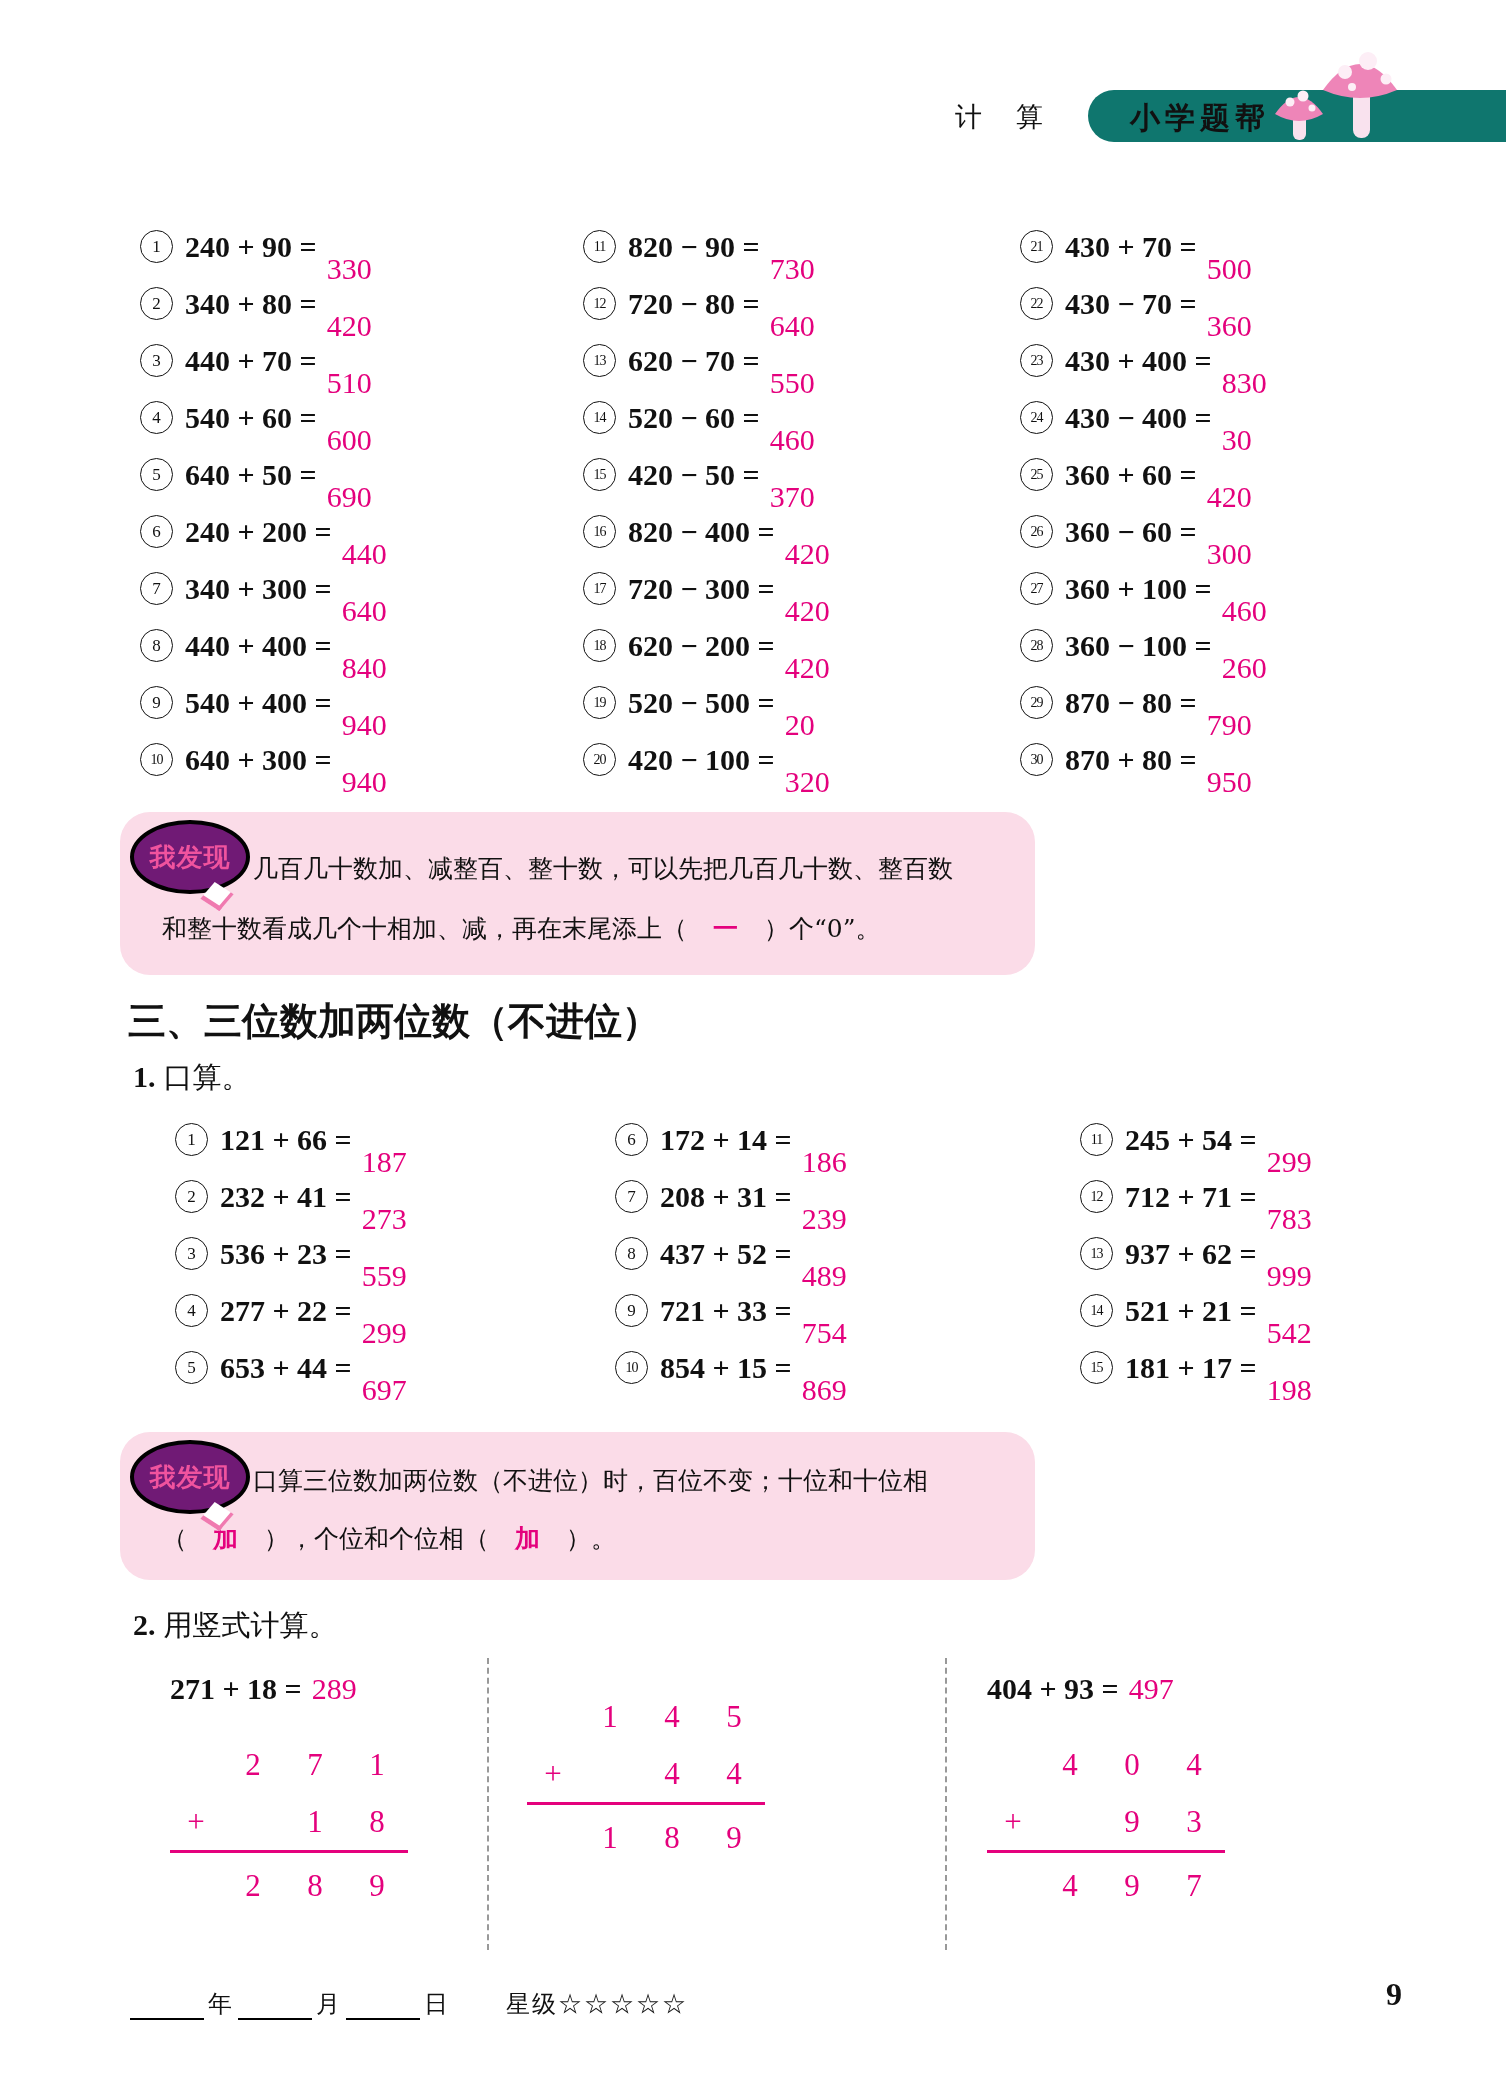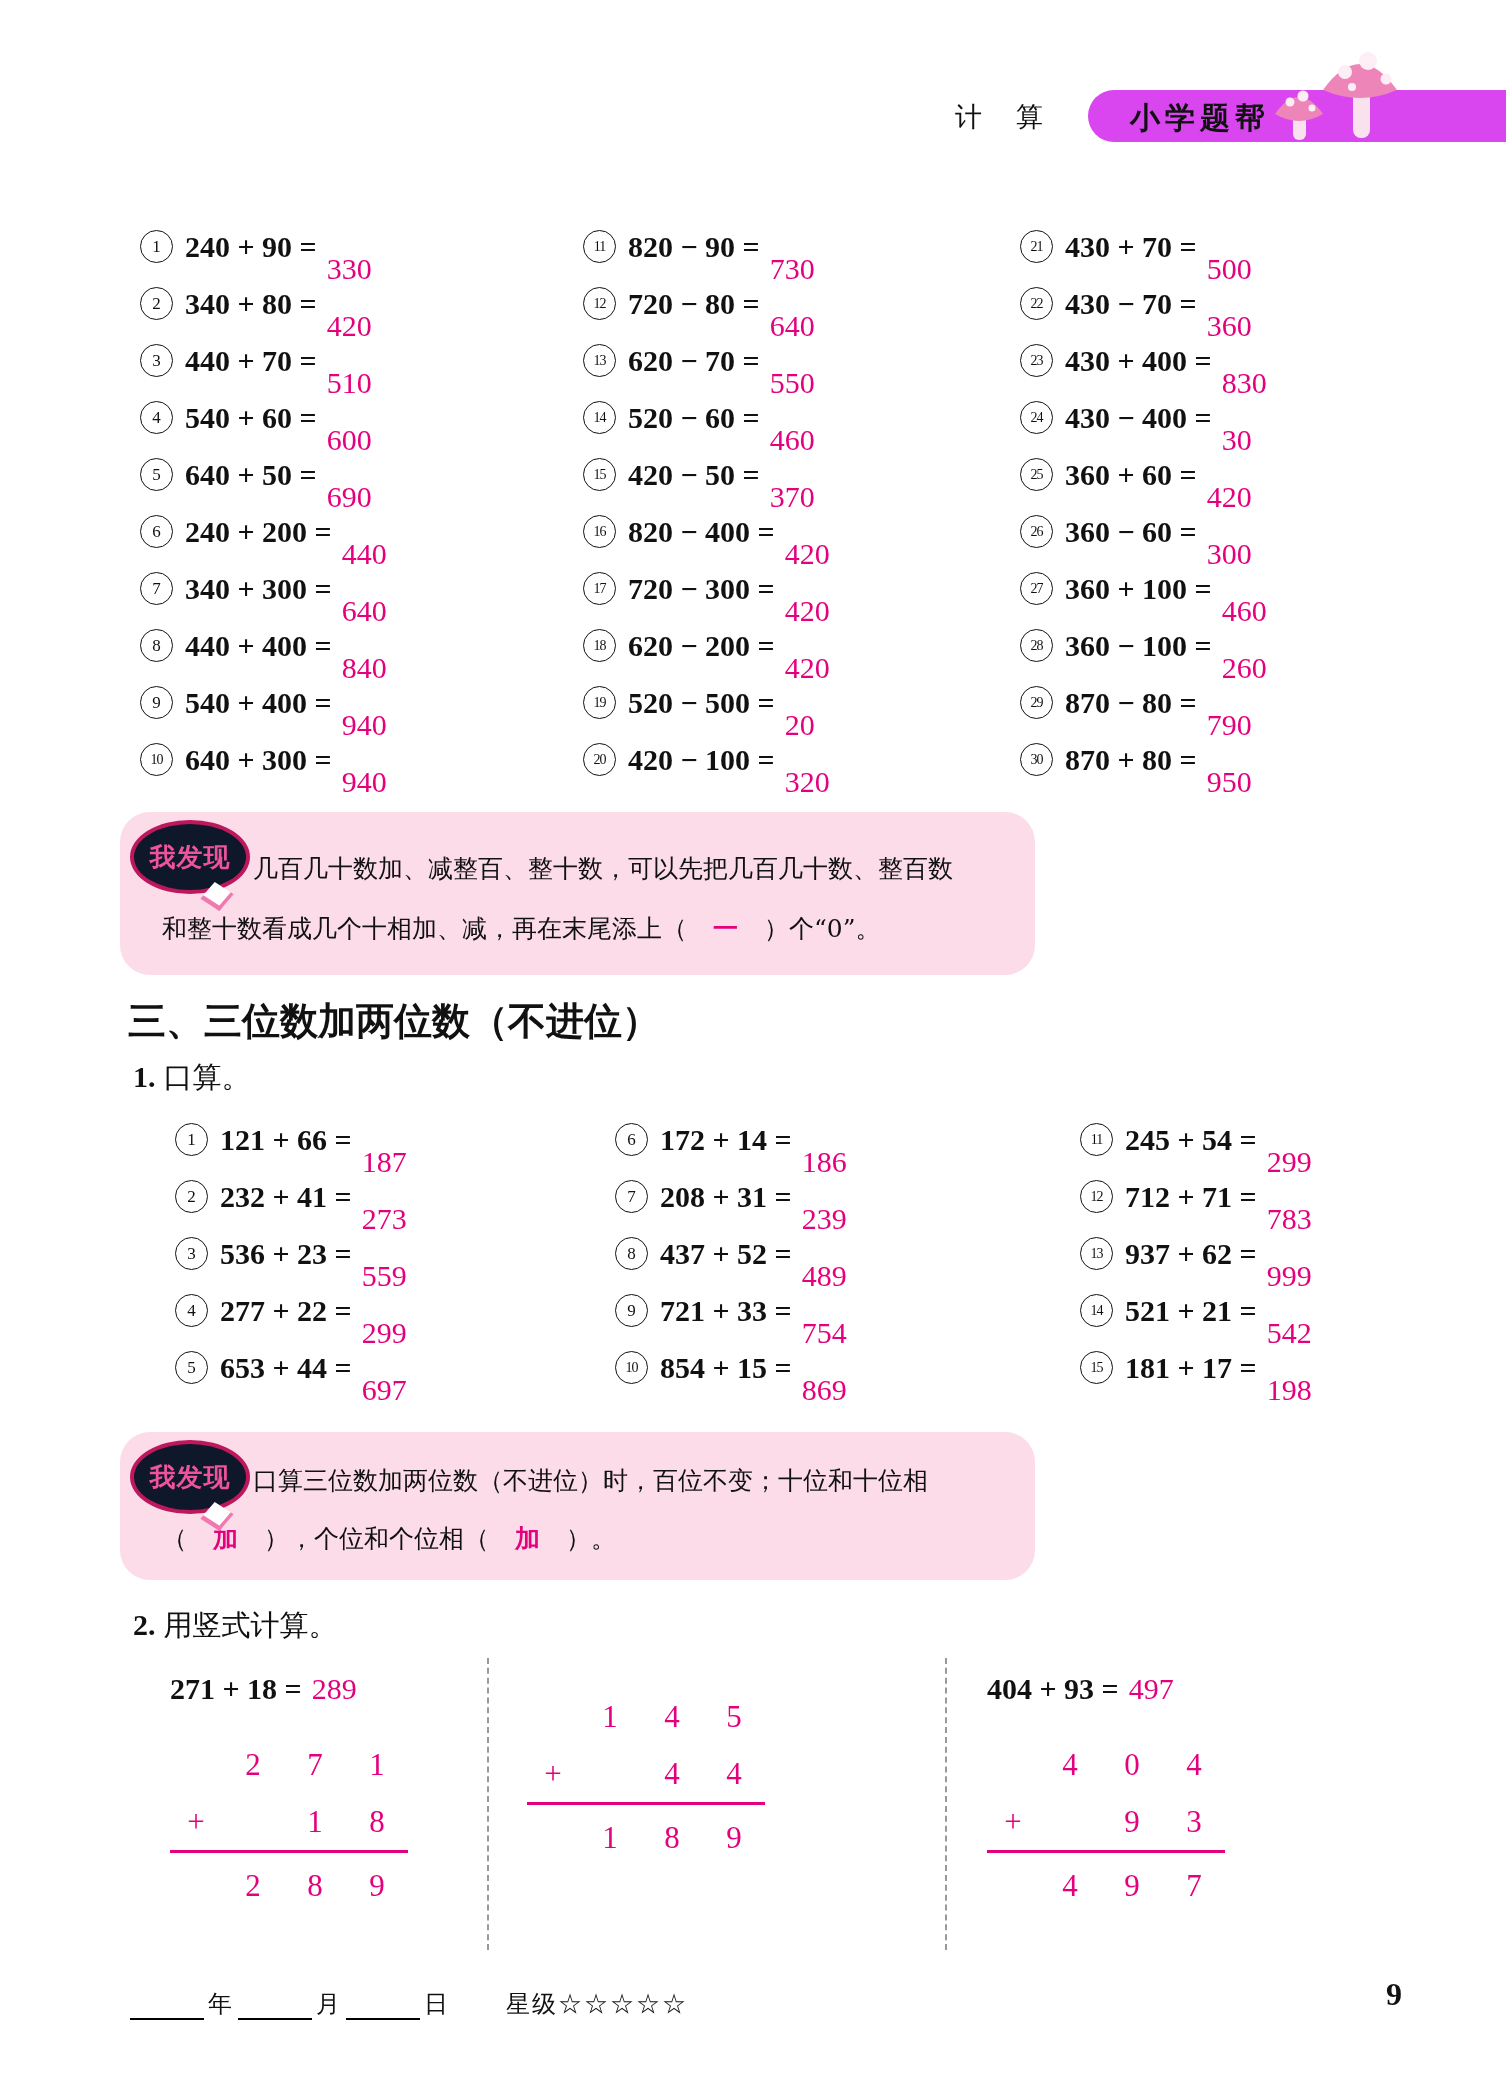--- a/index.html
+++ b/index.html
@@ -10,21 +10,21 @@
   }
 
   
   .hdr-cat {
     position:absolute; left:955px; top:99px;
     font-size:27px; letter-spacing:34px; font-weight:500;
     font-family:"DejaVu Serif", serif;
   }
   .brand-badge {
     position:absolute; left:1088px; right:0; top:90px; height:52px;
-    background:#d946ef; border-radius:26px 0 0 26px;
+    background:#0f766e; border-radius:26px 0 0 26px;
   }
   .brand-label {
     position:absolute; left:42px; top:8px;
     font-size:30px; font-weight:bold; letter-spacing:5px; color:#111;
   }
   .mushrooms { position:absolute; left:1235px; top:36px; width:180px; height:110px; }
 
   
   .sec-title { position:absolute; left:128px; font-size:38px; font-weight:bold; letter-spacing:0px; }
   #sec2-title { top:156px; }
@@ -51,21 +51,21 @@
 
   
   .callout {
     position:absolute; left:120px; width:915px;
     background:#fbdce8; border-radius:30px;
   }
   #callout1 { top:812px; height:163px; }
   #callout2 { top:1432px; height:148px; }
   .bubble {
     position:absolute; left:10px; top:8px; width:112px; height:66px;
-    background:#0f172a; border:4px solid #be185d; border-radius:50%;
+    background:#701a75; border:4px solid #000000; border-radius:50%;
     display:flex; align-items:center; justify-content:center;
     color:#f0539e; font-weight:bold; font-size:26px; letter-spacing:1px;
     z-index:2;
   }
   .bubble::after {
     content:""; position:absolute; bottom:-16px; right:16px;
     width:22px; height:15px; background:#fff;
     border-right:4px solid #f07ab0; border-bottom:4px solid #f07ab0;
     transform:skewX(-18deg) rotate(28deg);
   }

